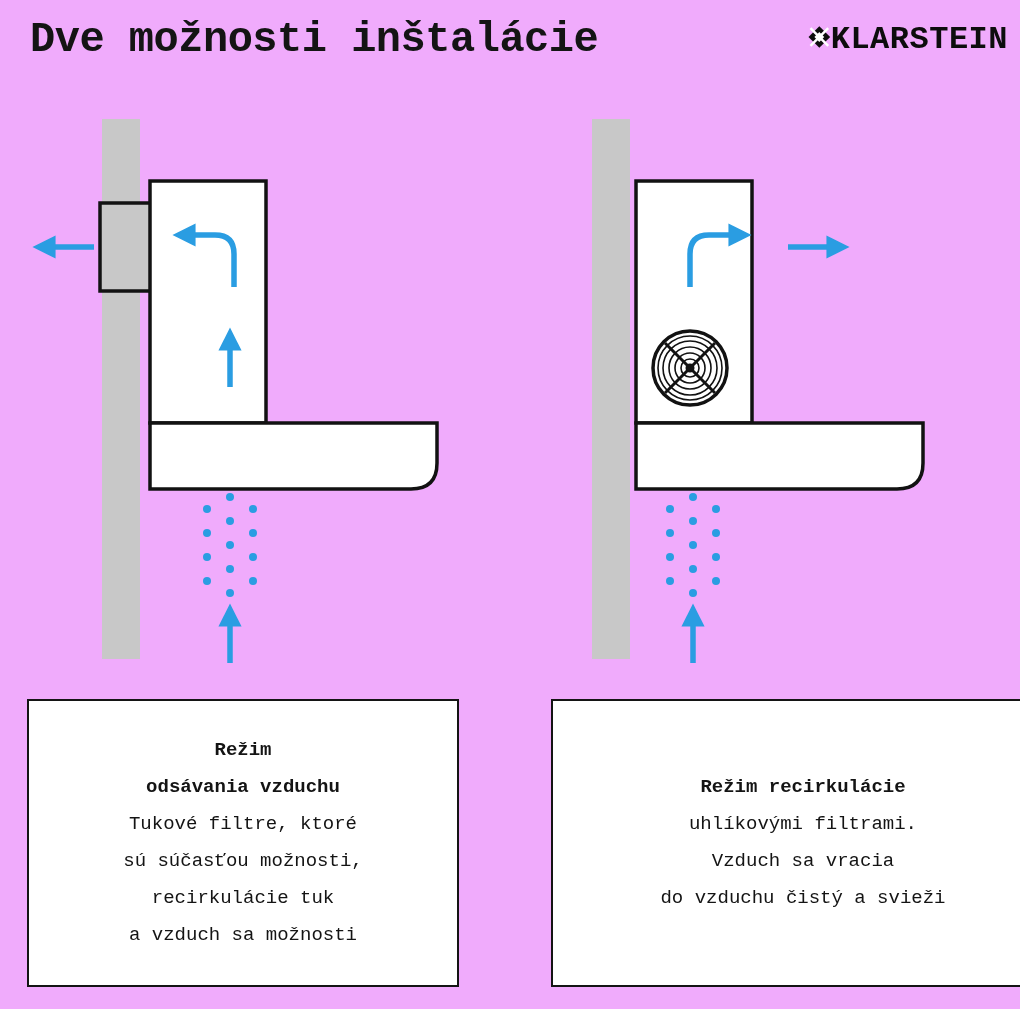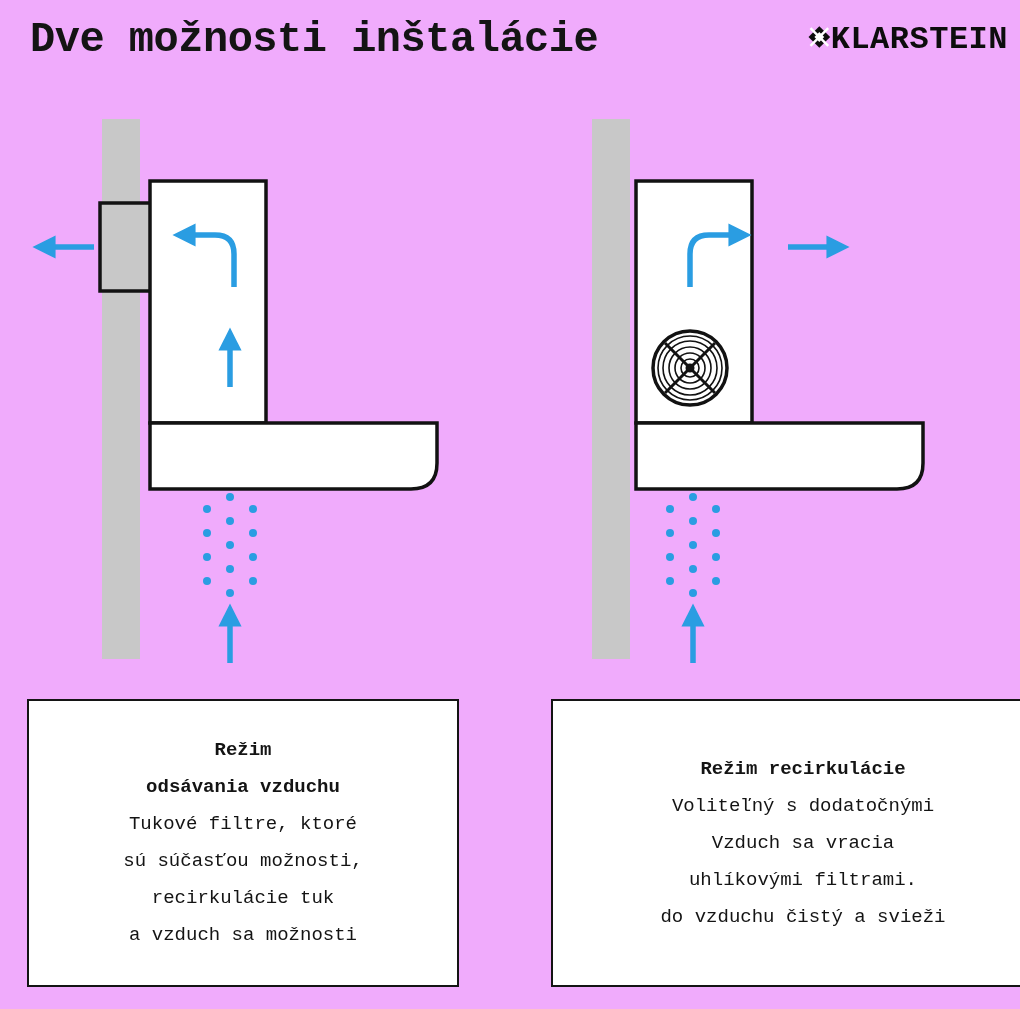--- a/index.html
+++ b/index.html
@@ -128,19 +128,18 @@
     <div class="cap-head">Režim</div>
     <div class="cap-head">odsávania vzduchu</div>
     <div>Tukové filtre, ktoré</div>
     <div>sú súčasťou možnosti,</div>
     <div>recirkulácie tuk</div>
     <div>a vzduch sa možnosti</div>
   </div>
 
   <div class="caption-box caption-right">
     <div class="cap-head">Režim recirkulácie</div>
-    <div>Voliteľný s dodatočnými</div>
+    <div>uhlíkovými filtrami.</div>
     <div>Vzduch sa vracia</div>
-    <div>uhlíkovými filtrami.</div>
     <div>do vzduchu čistý a svieži</div>
   </div>
 
 </div>
 
 </body></html>

